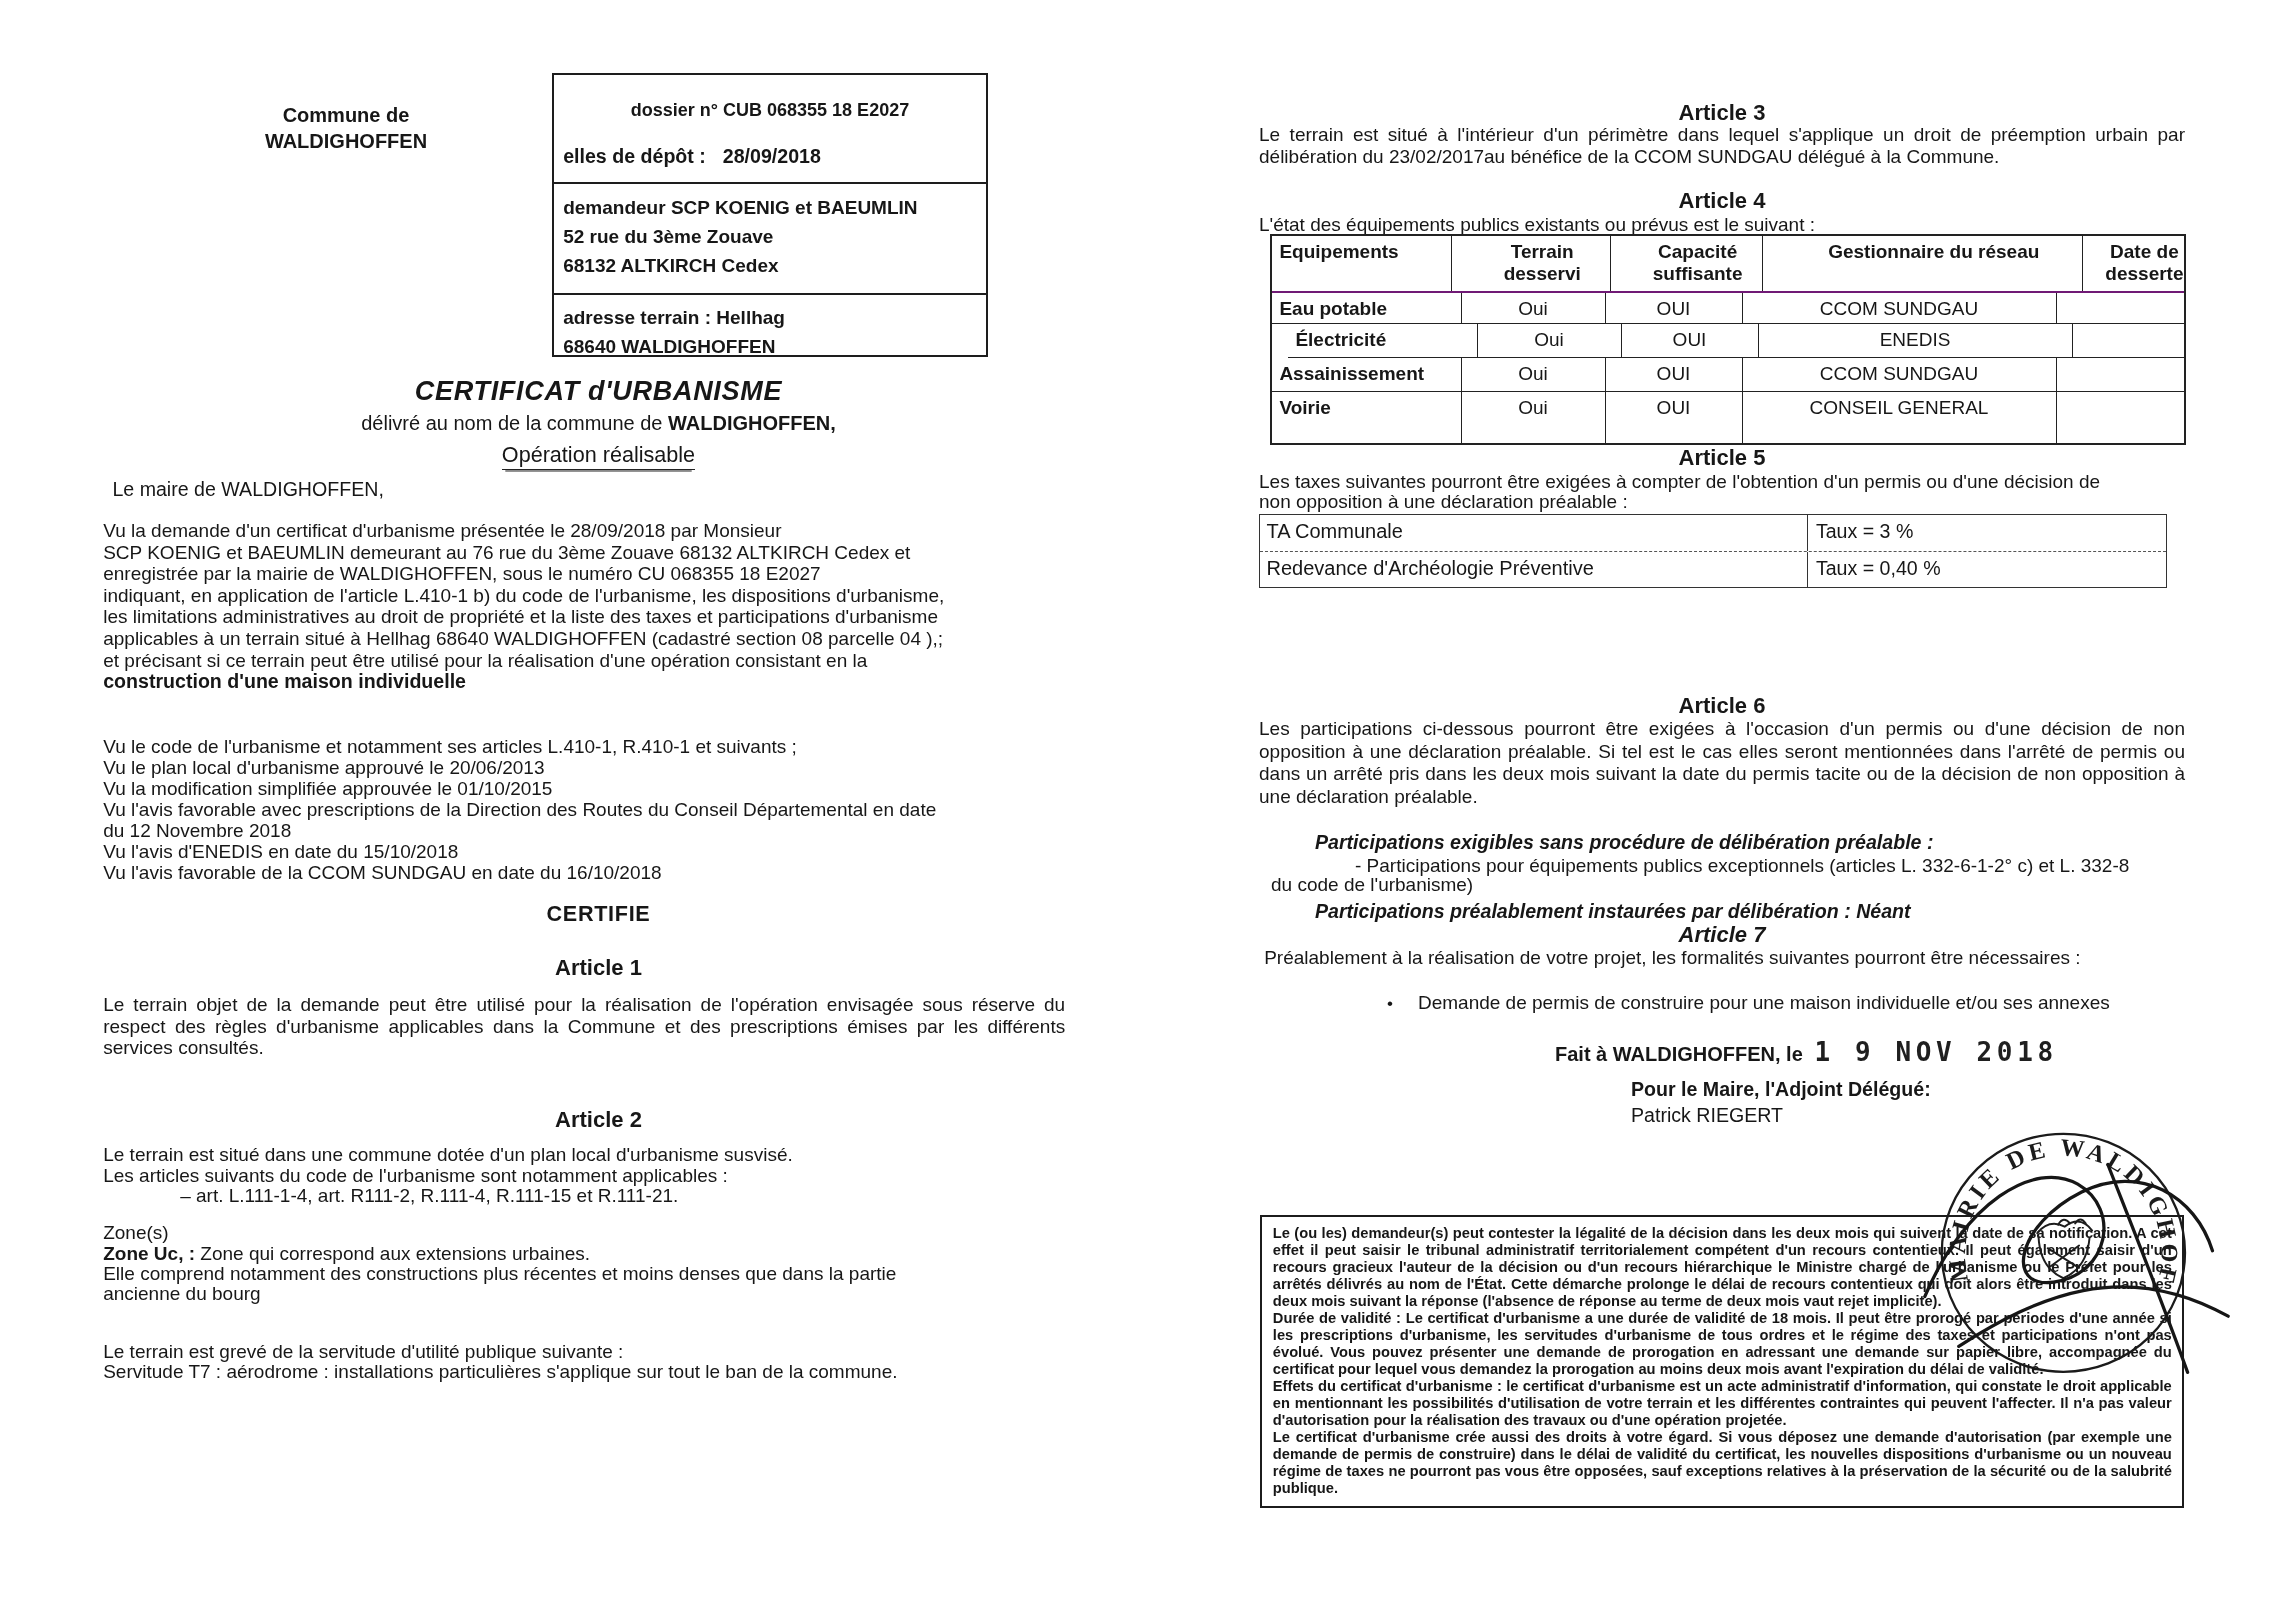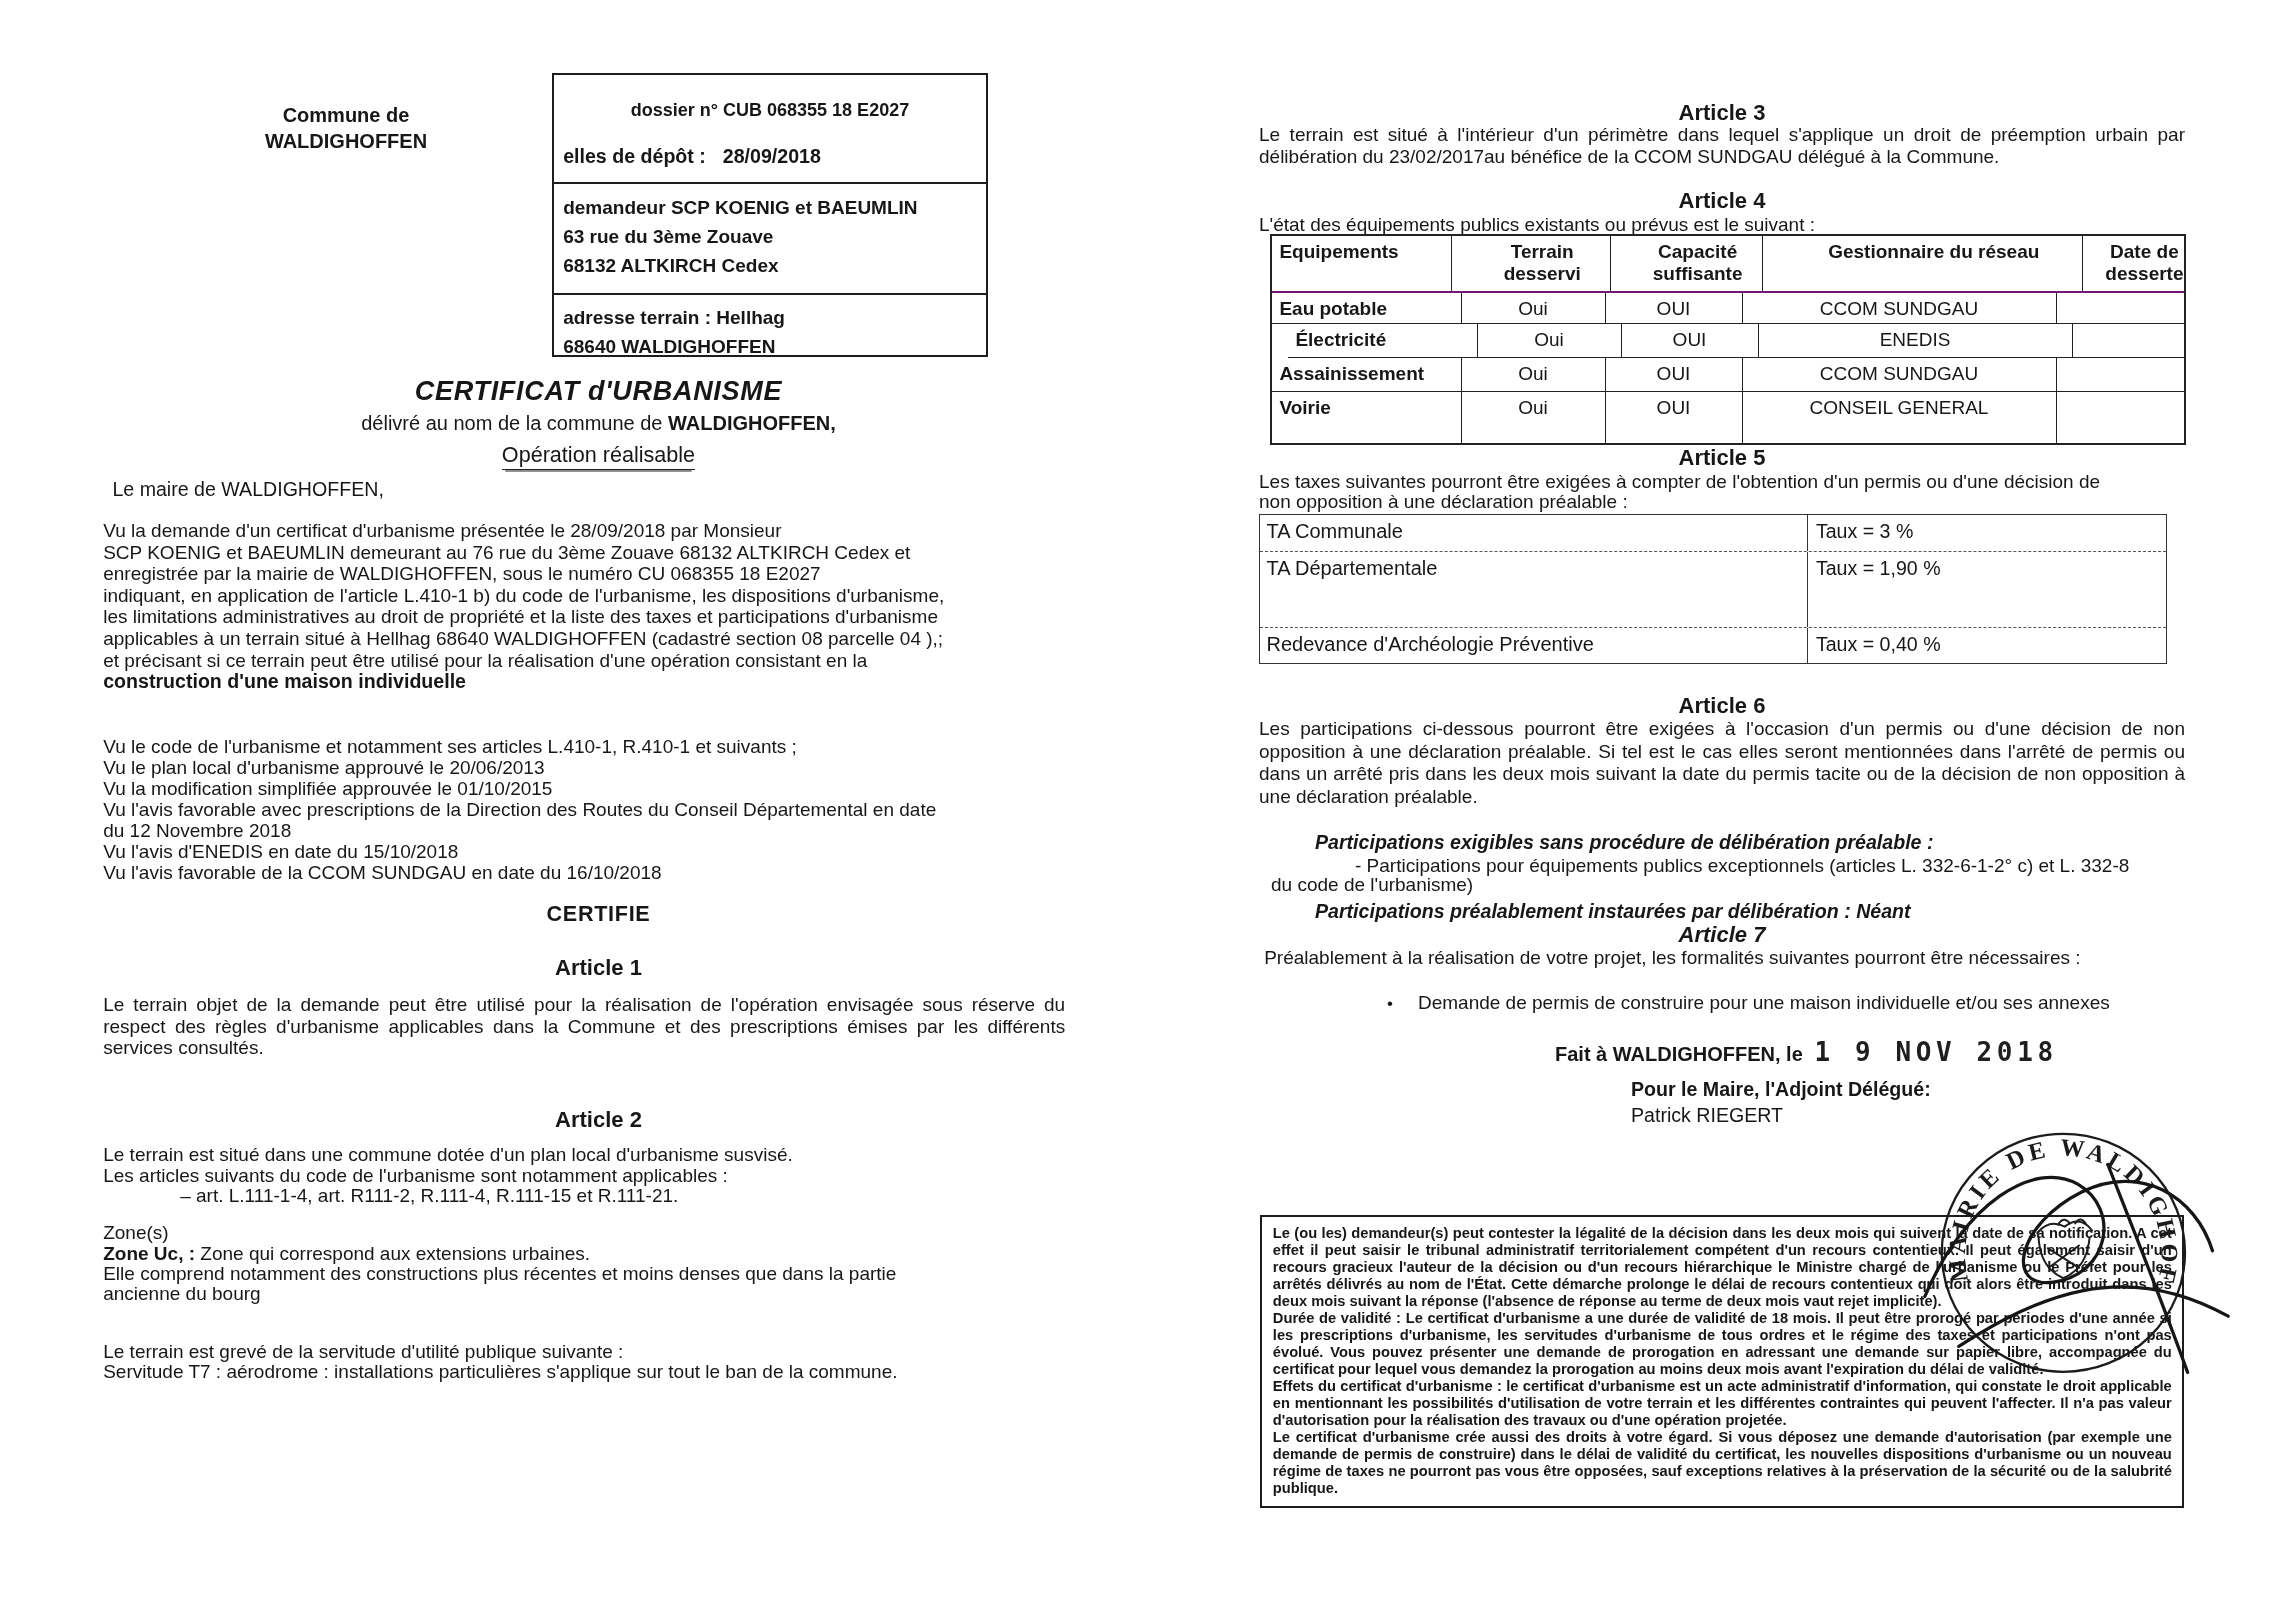--- a/index.html
+++ b/index.html
@@ -126,21 +126,21 @@
 
   <div class="abs dossier-box">
     <div class="dossier-cell cell-1">
       <div class="dossier-no">dossier n° CUB 068355 18 E2027</div>
       <div class="date-depot">
         <span>elles de dépôt :</span><span class="val">28/09/2018</span>
       </div>
     </div>
     <div class="dossier-cell cell-2">
       <div class="hdr-line">demandeur SCP KOENIG et BAEUMLIN</div>
-      <div class="hdr-line">63 rue du 3ème Zouave</div>
+      <div class="hdr-line">52 rue du 3ème Zouave</div>
       <div class="hdr-line">68132 ALTKIRCH Cedex</div>
     </div>
     <div class="dossier-cell cell-3">
       <div class="hdr-line">adresse terrain : Hellhag</div>
       <div class="hdr-line">68640 WALDIGHOFFEN</div>
     </div>
   </div>
 
   <div class="abs doc-title">CERTIFICAT d'URBANISME</div>
   <div class="abs doc-sub">
@@ -249,26 +249,20 @@
   <div class="abs a5-intro">
     <div>Les taxes suivantes pourront être exigées à compter de l'obtention d'un permis ou d'une décision de</div>
     <div>non opposition à une déclaration préalable :</div>
   </div>
 
   <div class="ttable">
     <div class="trow t1">
       <div class="tname">TA Communale</div>
       <div class="ttaux">Taux =  3 %</div>
       <div class="noise noise-a"></div>
-    </div>
-    <div class="trow t2">
-      <div class="tname">TA Départementale</div>
-      <div class="ttaux">Taux =  1,90 %</div>
-      <div class="noise noise-b"></div>
-      <div class="noise noise-c"></div>
     </div>
     <div class="trow t3">
       <div class="tname">Redevance d'Archéologie Préventive</div>
       <div class="ttaux">Taux =  0,40 %</div>
       <div class="noise noise-d"></div>
     </div>
   </div>
 
   <div class="abs article-h a6-h">Article 6</div>
   <div class="abs a6-b jst">Les participations ci-dessous pourront être exigées à l'occasion d'un permis ou d'une décision de non opposition à une déclaration préalable. Si tel est le cas elles seront mentionnées dans l'arrêté de permis ou dans un arrêté pris dans les deux mois suivant la date du permis tacite ou de la décision de non opposition à une déclaration préalable.</div>

